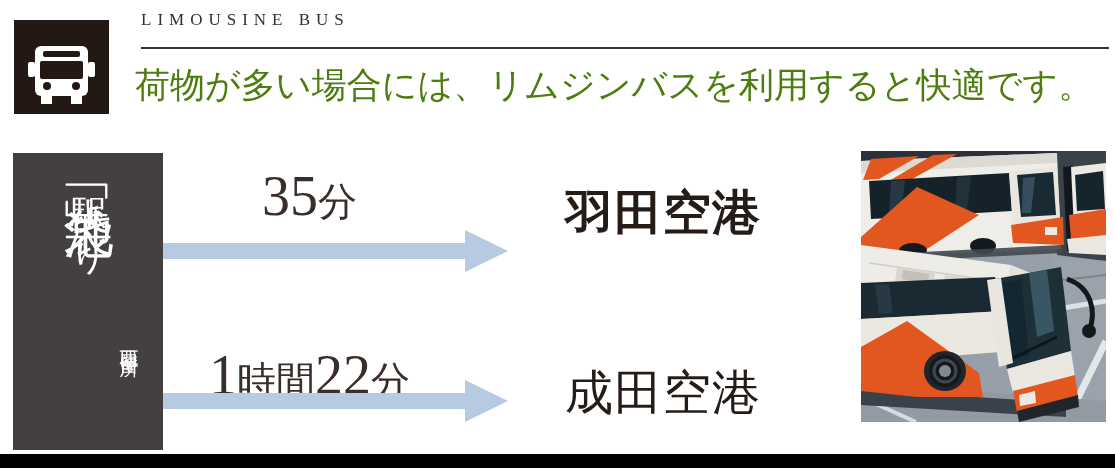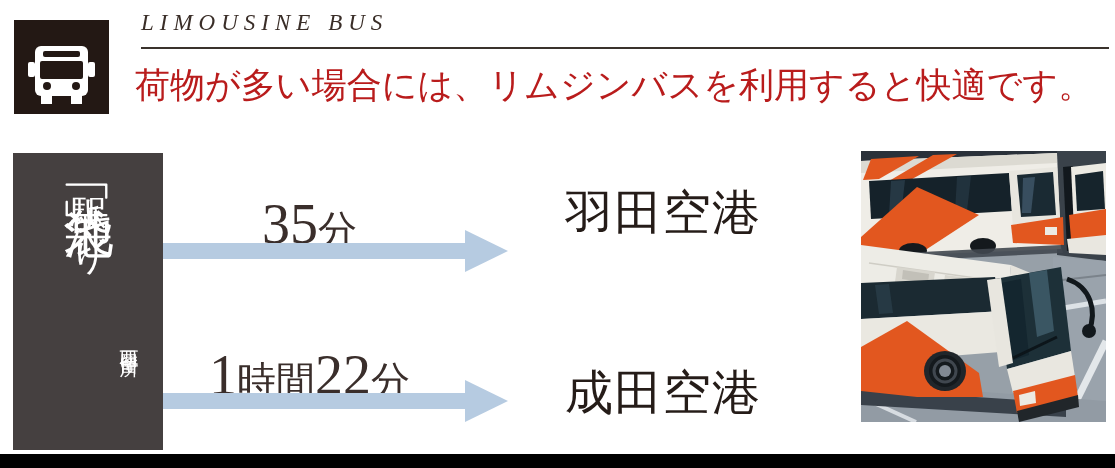--- a/index.html
+++ b/index.html
@@ -4,64 +4,64 @@
 <style>
   html,body{margin:0;padding:0;background:#ffffff;}
   #stage{
     position:relative;width:1115px;height:468px;background:#ffffff;overflow:hidden;
     font-family:"Liberation Serif","DejaVu Serif",serif;color:#2f2521;
   }
   
   .icon-tile{position:absolute;left:14px;top:20px;width:95px;height:94px;background:#231814;}
   .icon-tile svg{position:absolute;left:0;top:0;}
   .eyebrow{
-    position:absolute;left:141px;top:10px;font-size:23px;letter-spacing:6px;
-    color:#3a2e28;white-space:nowrap;font-style:italic;
+    position:absolute;left:141px;top:10px;font-size:17px;letter-spacing:6px;
+    color:#3a2e28;white-space:nowrap;
   }
   .rule{position:absolute;left:141px;top:47px;width:968px;height:2px;background:#3a322c;}
   .description{
     position:absolute;left:135px;top:66px;font-size:35px;line-height:1.15;
-    color:#b91c1c;white-space:nowrap;letter-spacing:0px;
+    color:#4d7c0f;white-space:nowrap;letter-spacing:0px;
   }
   
   .origin-panel{position:absolute;left:13px;top:153px;width:150px;height:297px;background:#454040;}
   .v-main{
     position:absolute;left:50px;top:16px;writing-mode:vertical-rl;text-orientation:mixed;
     color:#ffffff;line-height:1.02;white-space:nowrap;
   }
   .v-big{font-size:50px;}
   .v-mid{font-size:36px;letter-spacing:3px;}
   .v-note{
     position:absolute;right:24px;top:182px;writing-mode:vertical-rl;text-orientation:mixed;
     color:#ffffff;font-size:19px;letter-spacing:2px;line-height:1;white-space:nowrap;
   }
   
   .duration{
     position:absolute;left:163px;width:345px;text-align:center;padding-right:52px;
     box-sizing:border-box;color:#3a2e2b;white-space:nowrap;
   }
   .duration .num{font-size:56px;line-height:1;}
   .duration .unit{font-size:39px;line-height:1;}
-  .dur-1{top:196px;}
+  .dur-1{top:168px;}
   .dur-2{top:321px;margin-top:26px;}
   .shaft{position:absolute;left:163px;width:303px;height:16px;background:#b6cbe1;}
   .shaft-1{top:243px;}
   .shaft-2{top:393px;}
   .head{
     position:absolute;left:465px;width:0;height:0;
     border-left:43px solid #b6cbe1;border-top:21px solid transparent;border-bottom:21px solid transparent;
   }
   .head-1{top:230px;}
   .head-2{top:380px;}
   .dest-box{
     position:absolute;left:508px;width:310px;background:#ffffff;
     display:flex;align-items:center;justify-content:center;
     font-size:48px;color:#251c18;letter-spacing:1px;white-space:nowrap;
   }
-  .dest-1{top:152px;height:121px;}
+  .dest-1{top:152px;height:121px;font-weight:bold;}
   .dest-2{top:305px;height:120px;align-items:flex-end;}
   
   .photo{position:absolute;left:861px;top:151px;width:245px;height:271px;}
   .bottom-bar{position:absolute;left:0;top:454px;width:1115px;height:14px;background:#000000;}
 </style>
 </head>
 <body>
 
 <div id="stage">
 

